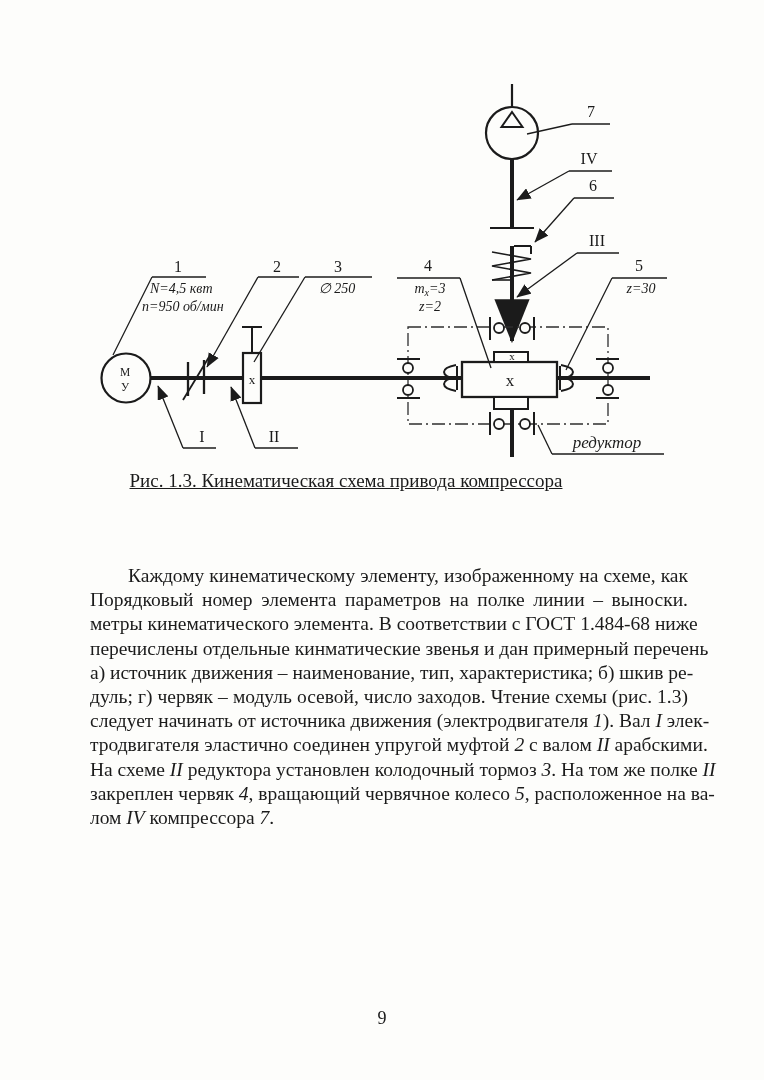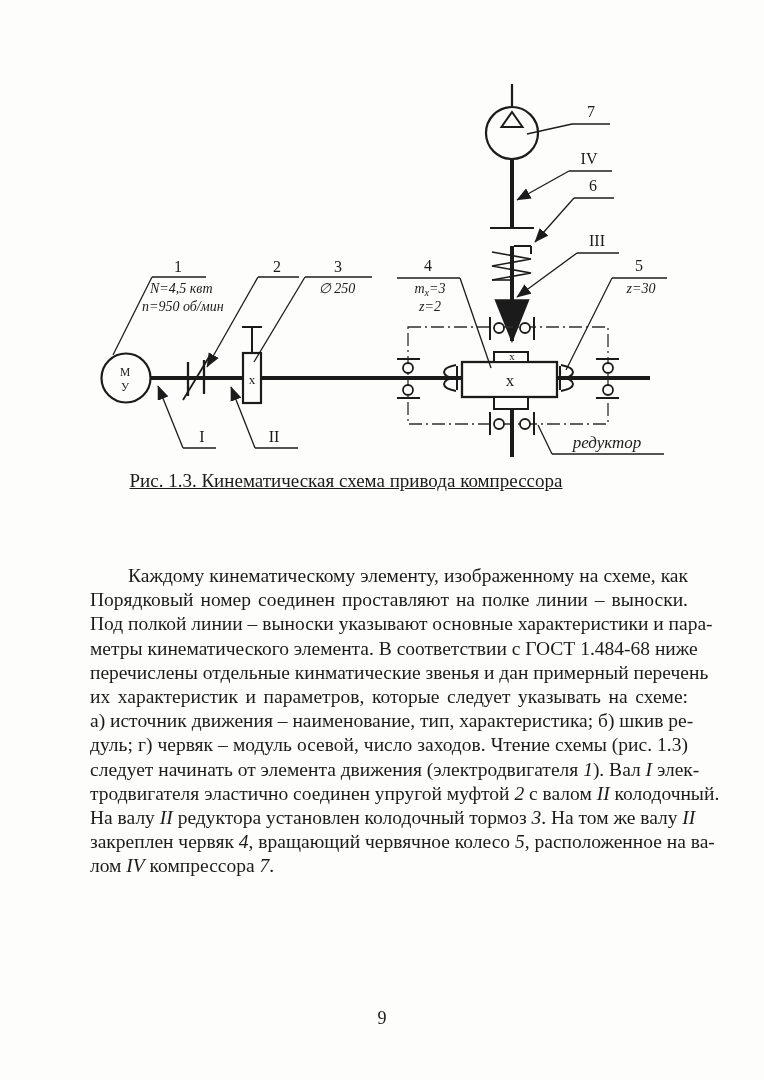--- a/index.html
+++ b/index.html
@@ -189,28 +189,26 @@
       <text class="dred" text-anchor="middle" x="607" y="448">редуктор</text>
       <line class="stk thin" x1="552" y1="454" x2="664" y2="454"></line>
       <line class="stk thin" x1="552" y1="454" x2="538" y2="425"></line>
     </g>
   </svg>
 
   <div class="caption">Рис. 1.3. Кинематическая схема привода компрессора</div>
 
   <div class="body-text">
       <div class="jline indent"><span>Каждому кинематическому элементу, изображенному на схеме, как</span></div>
-      <div class="jline"><span>Порядковый номер соединен проставляют на полке линии – выноски.</span></div>
-      <div class="jline"><span>Под полкой линии – выноски указывают основные характеристики и пара-</span></div>
+      <div class="jline"><span>Порядковый номер элемента параметров на полке линии – выноски.</span></div>
       <div class="jline"><span>метры кинематического элемента. В соответствии с ГОСТ 1.484-68 ниже</span></div>
       <div class="jline"><span>перечислены отдельные кинматические звенья и дан примерный перечень</span></div>
-      <div class="jline"><span>их характеристик и параметров, которые следует указывать на схеме:</span></div>
       <div class="jline"><span>а) источник движения – наименование, тип, характеристика; б) шкив ре-</span></div>
       <div class="jline"><span>дуль; г) червяк – модуль осевой, число заходов. Чтение схемы (рис. 1.3)</span></div>
-      <div class="jline"><span>следует начинать от элемента движения (электродвигателя </span><span class="it">1</span><span>). Вал </span><span class="it">I</span><span> элек-</span></div>
-      <div class="jline"><span>тродвигателя эластично соединен упругой муфтой </span><span class="it">2</span><span> с валом </span><span class="it">II</span><span> колодочный.</span></div>
-      <div class="jline"><span>На валу </span><span class="it">II</span><span> редуктора установлен колодочный тормоз </span><span class="it">3</span><span>. На том же валу </span><span class="it">II</span></div>
+      <div class="jline"><span>следует начинать от источника движения (электродвигателя </span><span class="it">1</span><span>). Вал </span><span class="it">I</span><span> элек-</span></div>
+      <div class="jline"><span>тродвигателя эластично соединен упругой муфтой </span><span class="it">2</span><span> с валом </span><span class="it">II</span><span> арабскими.</span></div>
+      <div class="jline"><span>На схеме </span><span class="it">II</span><span> редуктора установлен колодочный тормоз </span><span class="it">3</span><span>. На том же полке </span><span class="it">II</span></div>
       <div class="jline"><span>закреплен червяк </span><span class="it">4</span><span>, вращающий червячное колесо </span><span class="it">5</span><span>, расположенное на ва-</span></div>
       <div class="jline last"><span>лом </span><span class="it">IV</span><span> компрессора </span><span class="it">7</span><span>.</span></div>
     </div>
 
   <div class="page-number">9</div>
 </div>
 
 </body></html>

